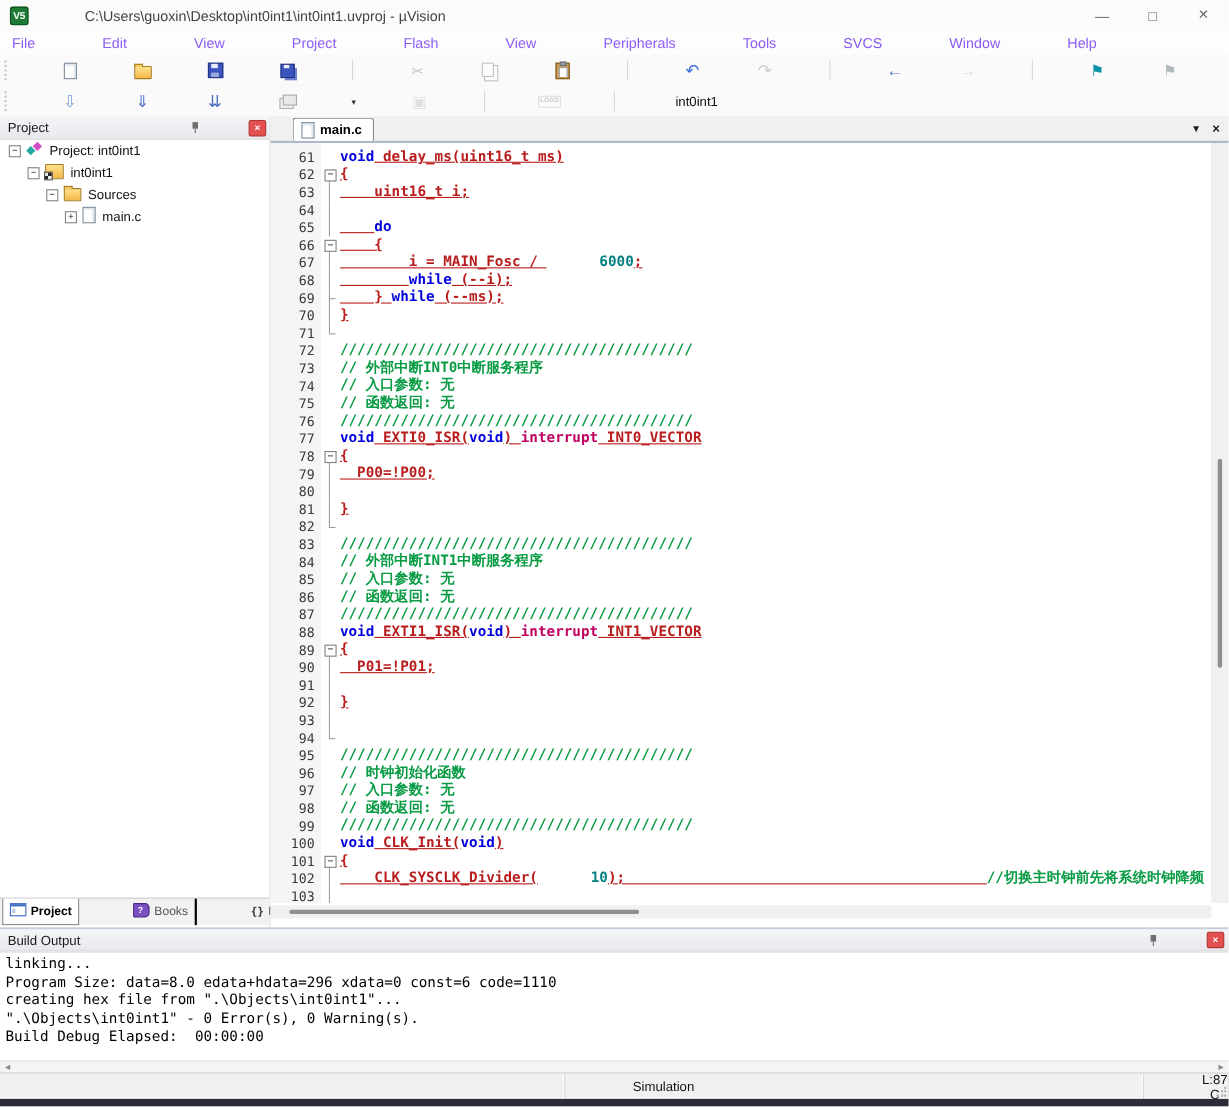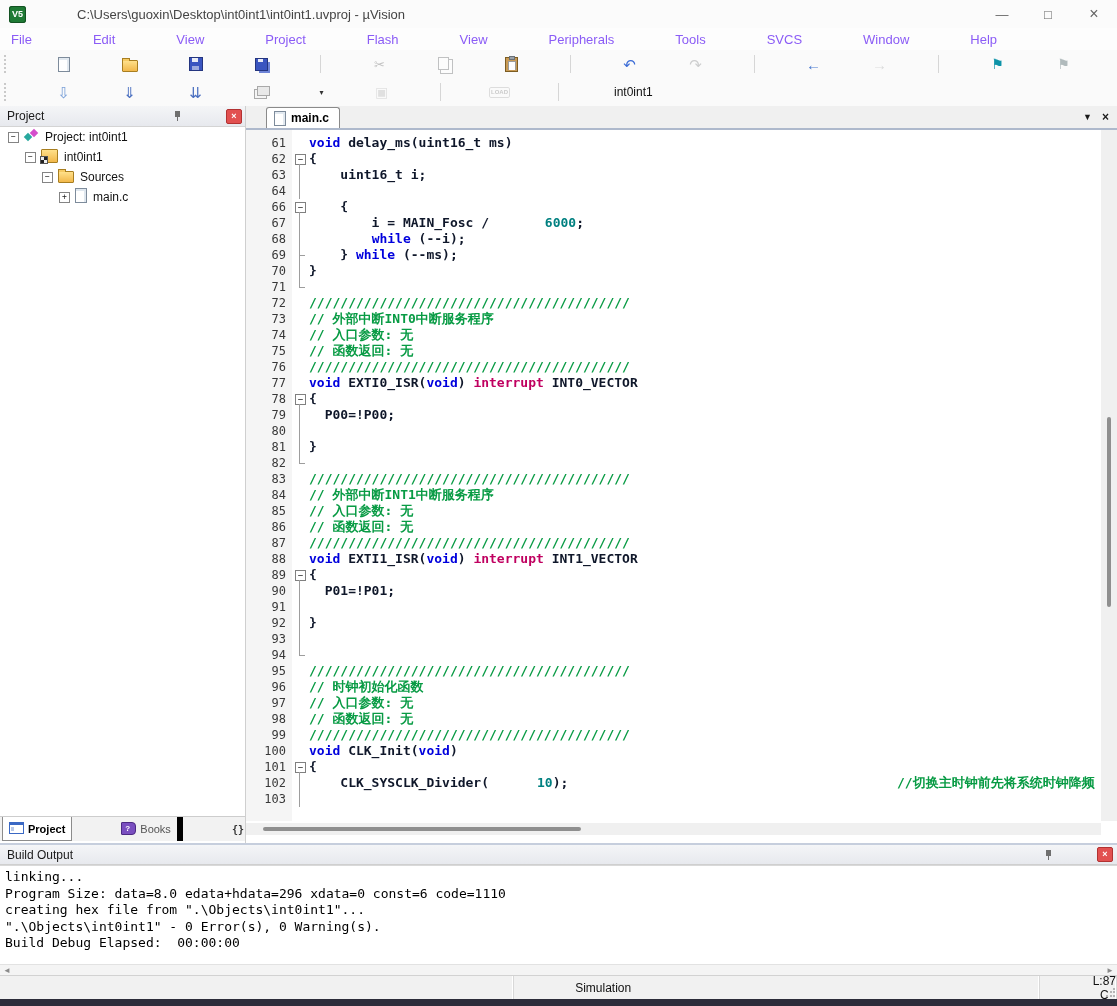--- a/index.html
+++ b/index.html
@@ -95,21 +95,21 @@
   .phead{left:0;top:0;right:0;height:20px;background:linear-gradient(#f4f5f7,#e7e9ee);border-bottom:1px solid #d4d4d4;
          display:flex;align-items:center;padding:0 3px 0 7px;}
   .phead .ptitle{font-size:12px;color:#1a1a1a;flex:1;}
   .ptree{left:0;top:21px;right:0;bottom:28px;overflow:hidden;}
   .trow{height:20px;display:flex;align-items:center;font-size:12px;color:#111;}
   .exp{width:9px;height:9px;border:1px solid #848484;background:#fff;color:#222;flex:none;
        font:8px/8px "DejaVu Sans Mono",monospace;text-align:center;margin-right:5px;}
   .ticon{margin-right:6px;flex:none;}
   .ptabs{left:0;bottom:2px;right:0;height:24px;background:#f2f2f2;border-top:1px solid #cdcdcd;
          display:flex;align-items:stretch;padding-left:2px;}
-  .ptab{display:flex;align-items:center;gap:4px;padding:0 6px;font-size:11px;color:#555;border-right:6px solid #000000;}
+  .ptab{display:flex;align-items:center;gap:4px;padding:0 6px;font-size:11px;color:#555;border-right:2px solid #000000;}
   .ptab.active{background:#fff;border:1px solid #8c8c8c;border-top:none;color:#000;font-weight:bold;}
   
   .editor{left:246px;top:0;right:0;height:737px;background:#fff;}
   .tabbar{left:0;top:0;right:0;height:22px;background:#f0f0f0;display:flex;align-items:flex-end;
           border-bottom:2px solid #aeb9cc;}
   .etab{margin-left:20px;height:20px;background:#fff;border:1px solid #8a8a8a;border-bottom:none;
         border-radius:3px 3px 0 0;display:flex;align-items:center;gap:5px;padding:0 10px 0 7px;
         font-size:12px;font-weight:bold;color:#000;}
   .tabbar-right{margin-left:auto;display:flex;align-items:center;gap:10px;padding:0 8px 4px 0;}
   .tabbtn{color:#1a1a1a;font-size:9px;}
@@ -121,21 +121,21 @@
   .fold{width:17px;flex:none;position:relative;}
   .fbox{position:absolute;left:3px;top:3px;width:9px;height:9px;border:1px solid #808080;background:#fff;
         font:9px/8px "DejaVu Sans Mono",monospace;color:#222;text-align:center;}
   .fl{position:absolute;left:7px;top:0;bottom:0;width:1px;background:#9d9d9d;}
   .fh{position:absolute;left:7px;top:8px;width:6px;height:1px;background:#9d9d9d;}
   .ctext{white-space:pre;font:bold 13px/16px "DejaVu Sans Mono",monospace;color:#000;}
   .sg-kw{color:#0000dd;}
   .sg-num{color:#008080;margin-left:48px;}
   .sg-cmt{color:#089b44;}
   .sg-mag{color:#c00060;}
-  .sg-pl{color:#0f172a;}
+  .sg-pl{color:#b91c1c;text-decoration:underline;}
   .vscroll{top:24px;right:0;width:16px;bottom:22px;background:#f0f0f0;}
   .vthumb{position:absolute;left:6px;width:4px;top:287px;height:190px;background:#8f8f8f;border-radius:2px;}
   .hscroll{left:0;right:16px;bottom:8px;height:12px;background:#f0f0f0;}
   .hthumb{position:absolute;left:17px;width:318px;top:4px;height:4px;background:#8f8f8f;border-radius:2px;}
   
   .buildout{top:843px;left:0;right:0;height:132px;background:#fff;border-top:2px solid #c6cedd;}
   .bhead{left:0;top:0;right:0;height:19px;background:linear-gradient(#f4f5f7,#e7e9ee);border-bottom:1px solid #cfcfcf;
          display:flex;align-items:center;padding:0 4px 0 7px;}
   .bhead .ptitle{font-size:12px;color:#1a1a1a;flex:1;}
   .bbody{left:0;top:20px;right:0;bottom:12px;background:#fff;border:1px solid #d9d9d9;border-left:none;border-right:none;
@@ -423,20 +423,27 @@
           <span class="ctext"><span class="sg-pl">    uint16_t i;</span></span>
         </div>
         <div class="cl">
           <span class="ln">64</span>
           <span class="fold">
             <span class="fl"></span>
           </span>
           <span class="ctext"></span>
         </div>
         <div class="cl">
+          <span class="ln">65</span>
+          <span class="fold">
+            <span class="fl"></span>
+          </span>
+          <span class="ctext"><span class="sg-pl">    </span><span class="sg-kw">do</span></span>
+        </div>
+        <div class="cl">
           <span class="ln">66</span>
           <span class="fold">
             <span class="fbox">−</span>
             <span class="fl" style="top:13px"></span>
           </span>
           <span class="ctext"><span class="sg-pl">    {</span></span>
         </div>
         <div class="cl">
           <span class="ln">67</span>
           <span class="fold">

